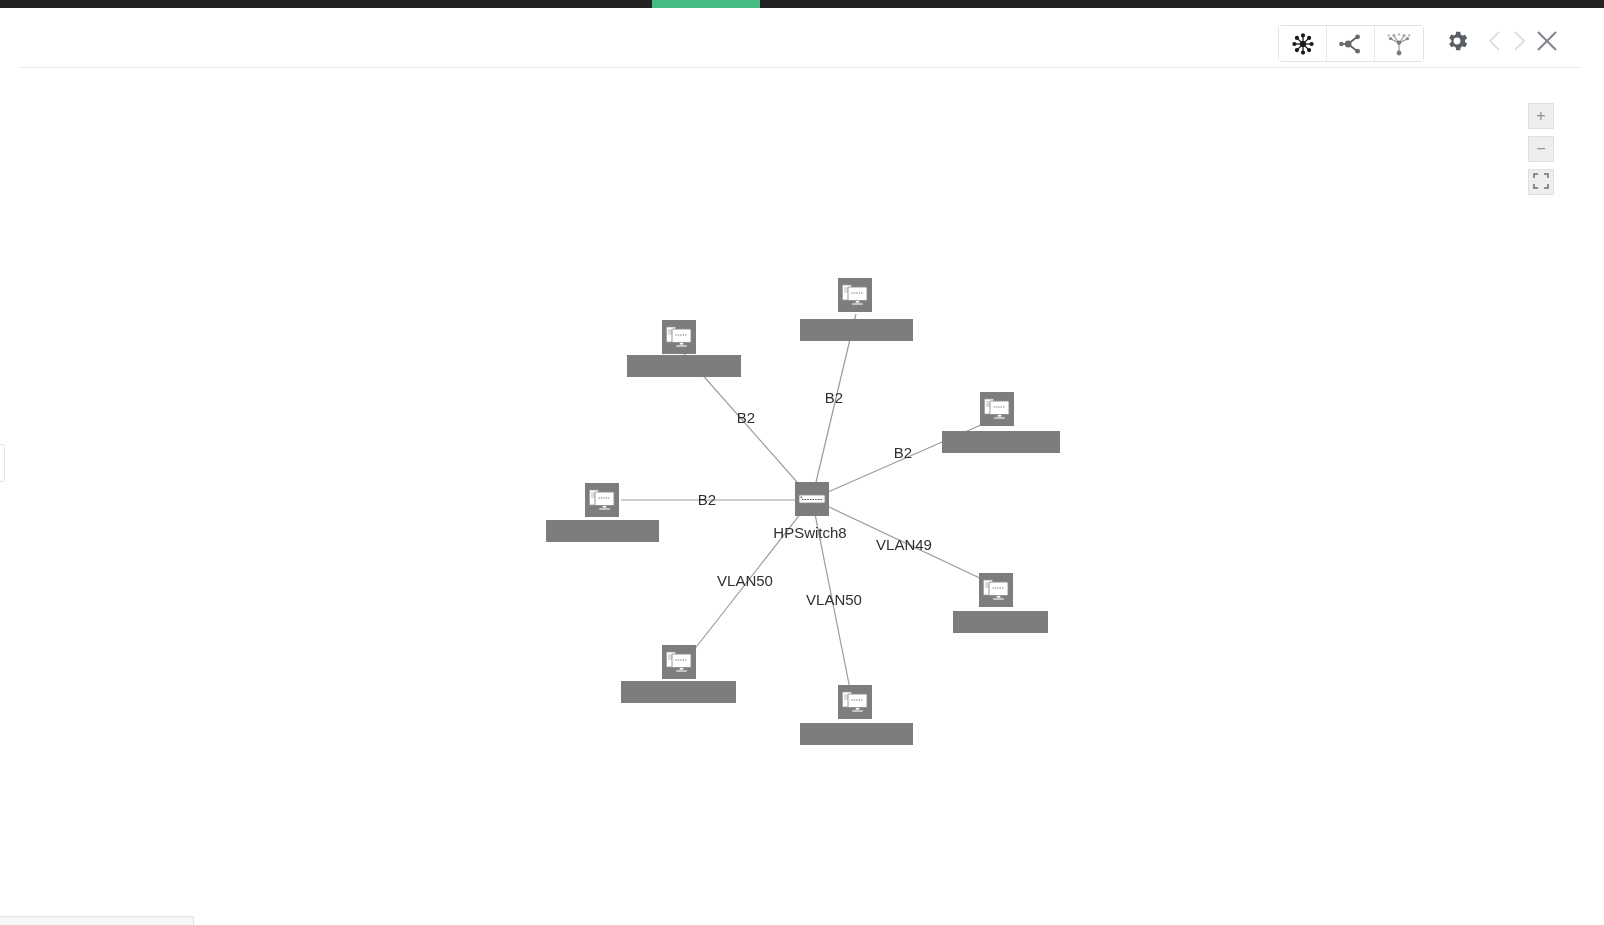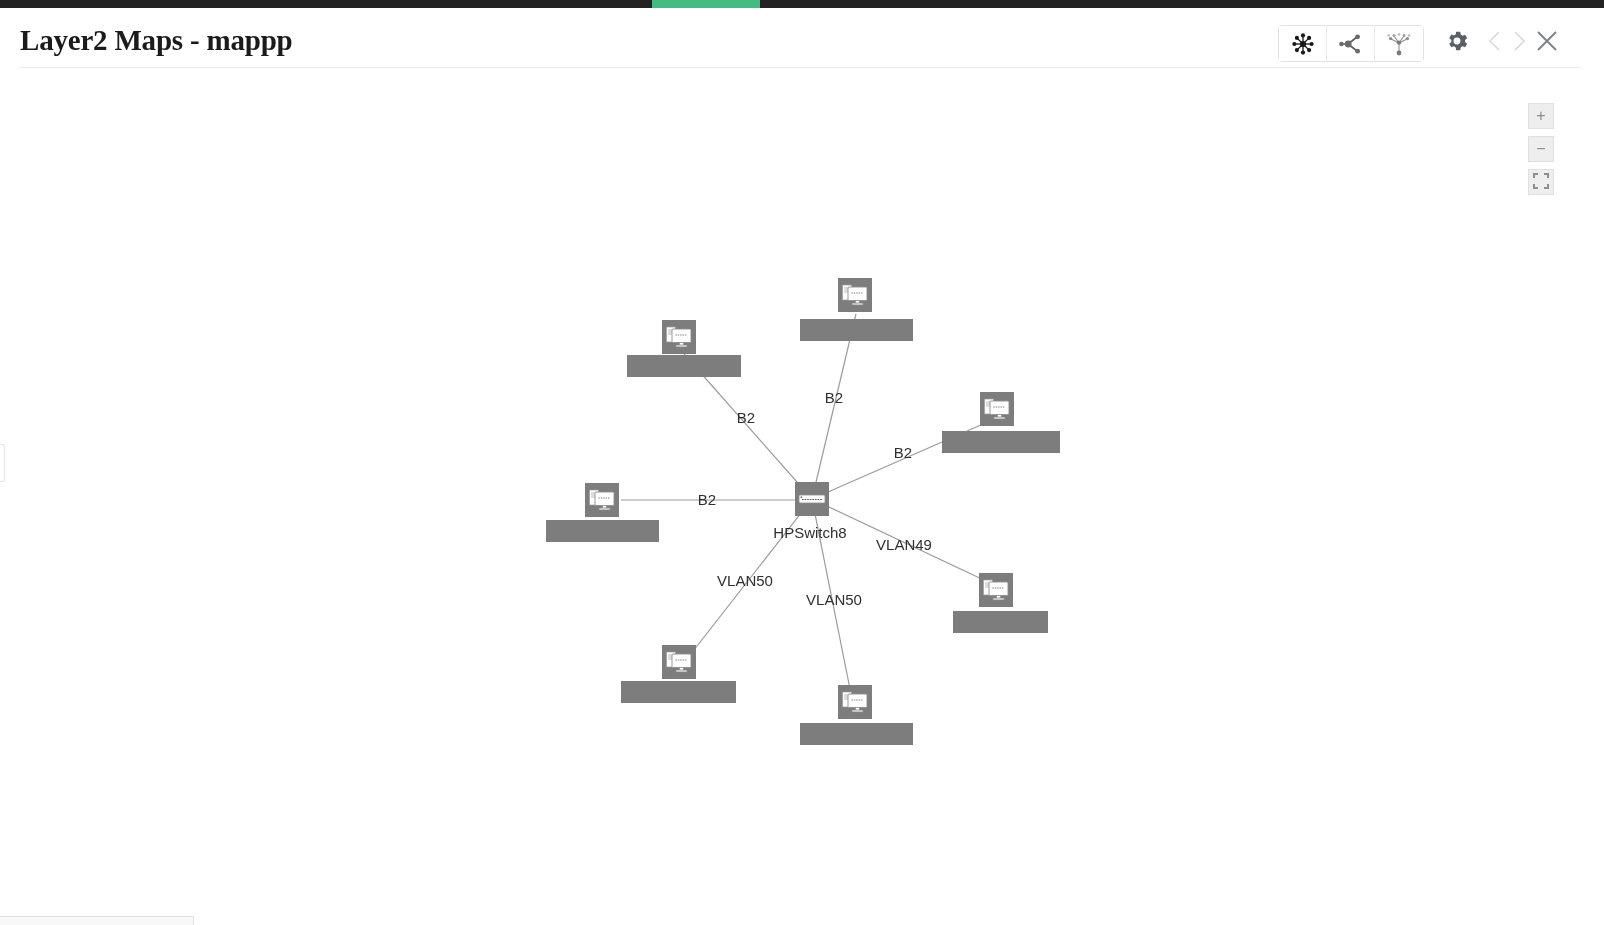--- a/index.html
+++ b/index.html
@@ -179,21 +179,20 @@
   .redact-bar { fill: #7d7d7d; }
 </style>
 </head>
 <body>
 
 <div id="top-bar">
   <div id="top-bar-progress"></div>
 </div>
 
 <div id="header">
-  <div id="page-title">Layer2 Maps - mappp</div>
   <div id="header-divider"></div>
 </div>
 
 <div id="layout-toggle-group">
   <div class="layout-btn">
     <span>
       <svg width="24" height="24" viewBox="0 0 24 24">
         <circle cx="12" cy="12" r="3.1" fill="#1a1a1a"></circle>
         <circle cx="12" cy="3.4" r="2.1" fill="#1a1a1a"></circle>
         <circle cx="12" cy="20.6" r="2.1" fill="#1a1a1a"></circle>

